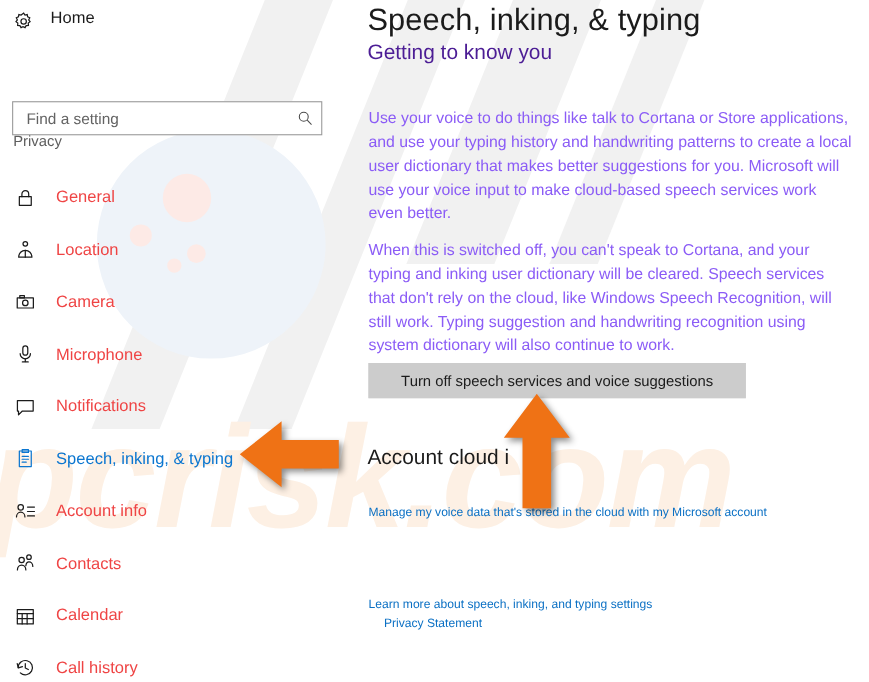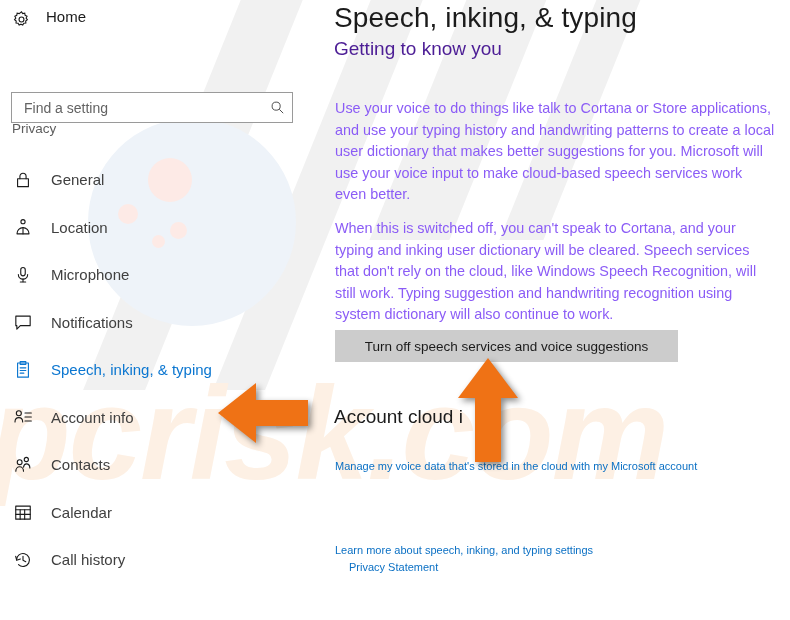--- a/index.html
+++ b/index.html
@@ -135,21 +135,21 @@
     position: relative;
     height: 47.5px;
     display: flex;
     align-items: center;
     padding-left: 12px;
     gap: 17px;
     box-sizing: border-box;
   }
   .nav-label {
     font-size: 15px;
-    color: #404040;
+    color: #ef4444;
     white-space: nowrap;
   }
   .nav-item.selected .nav-label { color: #0b76d0; }
 
   
   #main {
     position: absolute;
     left: 334px; top: 0;
     width: 456px; height: 620px;
   }
@@ -283,20 +283,30 @@
               <circle cx="12" cy="5.6" r="2.5"></circle>
               <path d="M4.8 20.2c0-4.3 3.2-7.5 7.2-7.5s7.2 3.2 7.2 7.5z"></path>
               <line x1="12" y1="12.7" x2="12" y2="20.2"></line>
             </svg>
           </span>
           <span class="nav-label">Location</span>
         </div>
         <div class="nav-item">
           <span class="icon-box">
             <svg width="20" height="20" viewBox="0 0 24 24" fill="none" stroke="#1b1b1b" stroke-width="1.35" stroke-linecap="round" stroke-linejoin="round">
+              <rect x="3.2" y="7" width="17.6" height="11"></rect>
+              <circle cx="12" cy="12.5" r="3"></circle>
+              <rect x="6" y="4.6" width="5" height="2.4"></rect>
+            </svg>
+          </span>
+          <span class="nav-label">Camera</span>
+        </div>
+        <div class="nav-item">
+          <span class="icon-box">
+            <svg width="20" height="20" viewBox="0 0 24 24" fill="none" stroke="#1b1b1b" stroke-width="1.35" stroke-linecap="round" stroke-linejoin="round">
               <rect x="9.3" y="3" width="5.4" height="10" rx="2.7"></rect>
               <path d="M6.4 11.4a5.6 5.6 0 0 0 11.2 0"></path>
               <line x1="12" y1="17" x2="12" y2="20"></line>
               <line x1="8.8" y1="20.4" x2="15.2" y2="20.4"></line>
             </svg>
           </span>
           <span class="nav-label">Microphone</span>
         </div>
         <div class="nav-item">
           <span class="icon-box">

